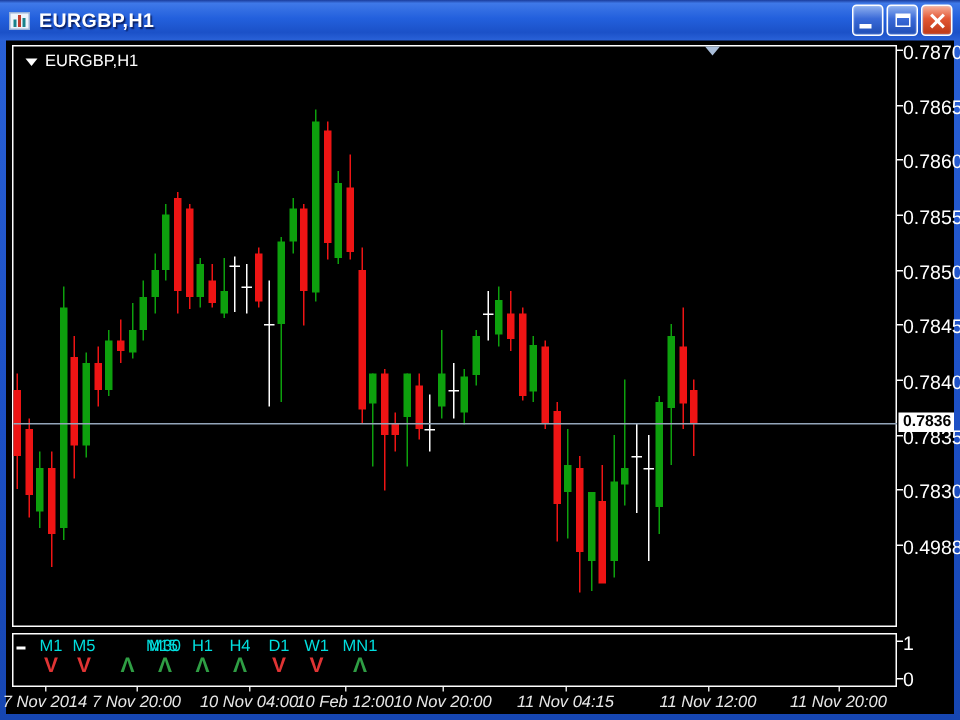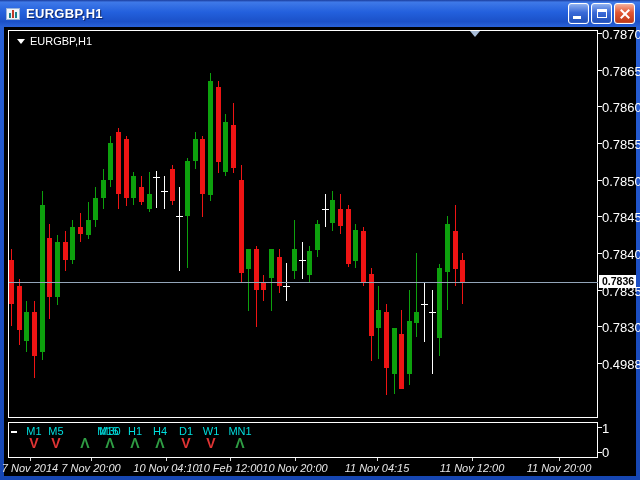--- a/index.html
+++ b/index.html
@@ -243,21 +243,21 @@
       <div class="axis-label" style="left: 602px; top: 357px;">0.4988</div>
       <div class="tick" style="left: 598px; top: 363px; width: 4px; height: 1px;"></div>
       <div class="tick" style="left: 598px; top: 427px; width: 4px; height: 1px;"></div>
       <div class="tick" style="left: 598px; top: 452px; width: 4px; height: 1px;"></div>
     </div>
   <div id="time-axis">
       <div class="time-label" style="left: 30px;">7 Nov 2014</div>
       <div class="tick" style="left: 30px; top: 458px; width: 1px; height: 3px; background: rgb(221, 221, 221);"></div>
       <div class="time-label" style="left: 91px;">7 Nov 20:00</div>
       <div class="tick" style="left: 91px; top: 458px; width: 1px; height: 3px; background: rgb(221, 221, 221);"></div>
-      <div class="time-label" style="left: 166px;">10 Nov 04:10</div>
+      <div class="time-label" style="left: 166px;">10 Nov 04:00</div>
       <div class="tick" style="left: 166px; top: 458px; width: 1px; height: 3px; background: rgb(221, 221, 221);"></div>
       <div class="time-label" style="left: 230px;">10 Feb 12:00</div>
       <div class="tick" style="left: 230px; top: 458px; width: 1px; height: 3px; background: rgb(221, 221, 221);"></div>
       <div class="time-label" style="left: 295px;">10 Nov 20:00</div>
       <div class="tick" style="left: 295px; top: 458px; width: 1px; height: 3px; background: rgb(221, 221, 221);"></div>
       <div class="time-label" style="left: 377px;">11 Nov 04:15</div>
       <div class="tick" style="left: 377px; top: 458px; width: 1px; height: 3px; background: rgb(221, 221, 221);"></div>
       <div class="time-label" style="left: 472px;">11 Nov 12:00</div>
       <div class="tick" style="left: 472px; top: 458px; width: 1px; height: 3px; background: rgb(221, 221, 221);"></div>
       <div class="time-label" style="left: 559px;">11 Nov 20:00</div>

